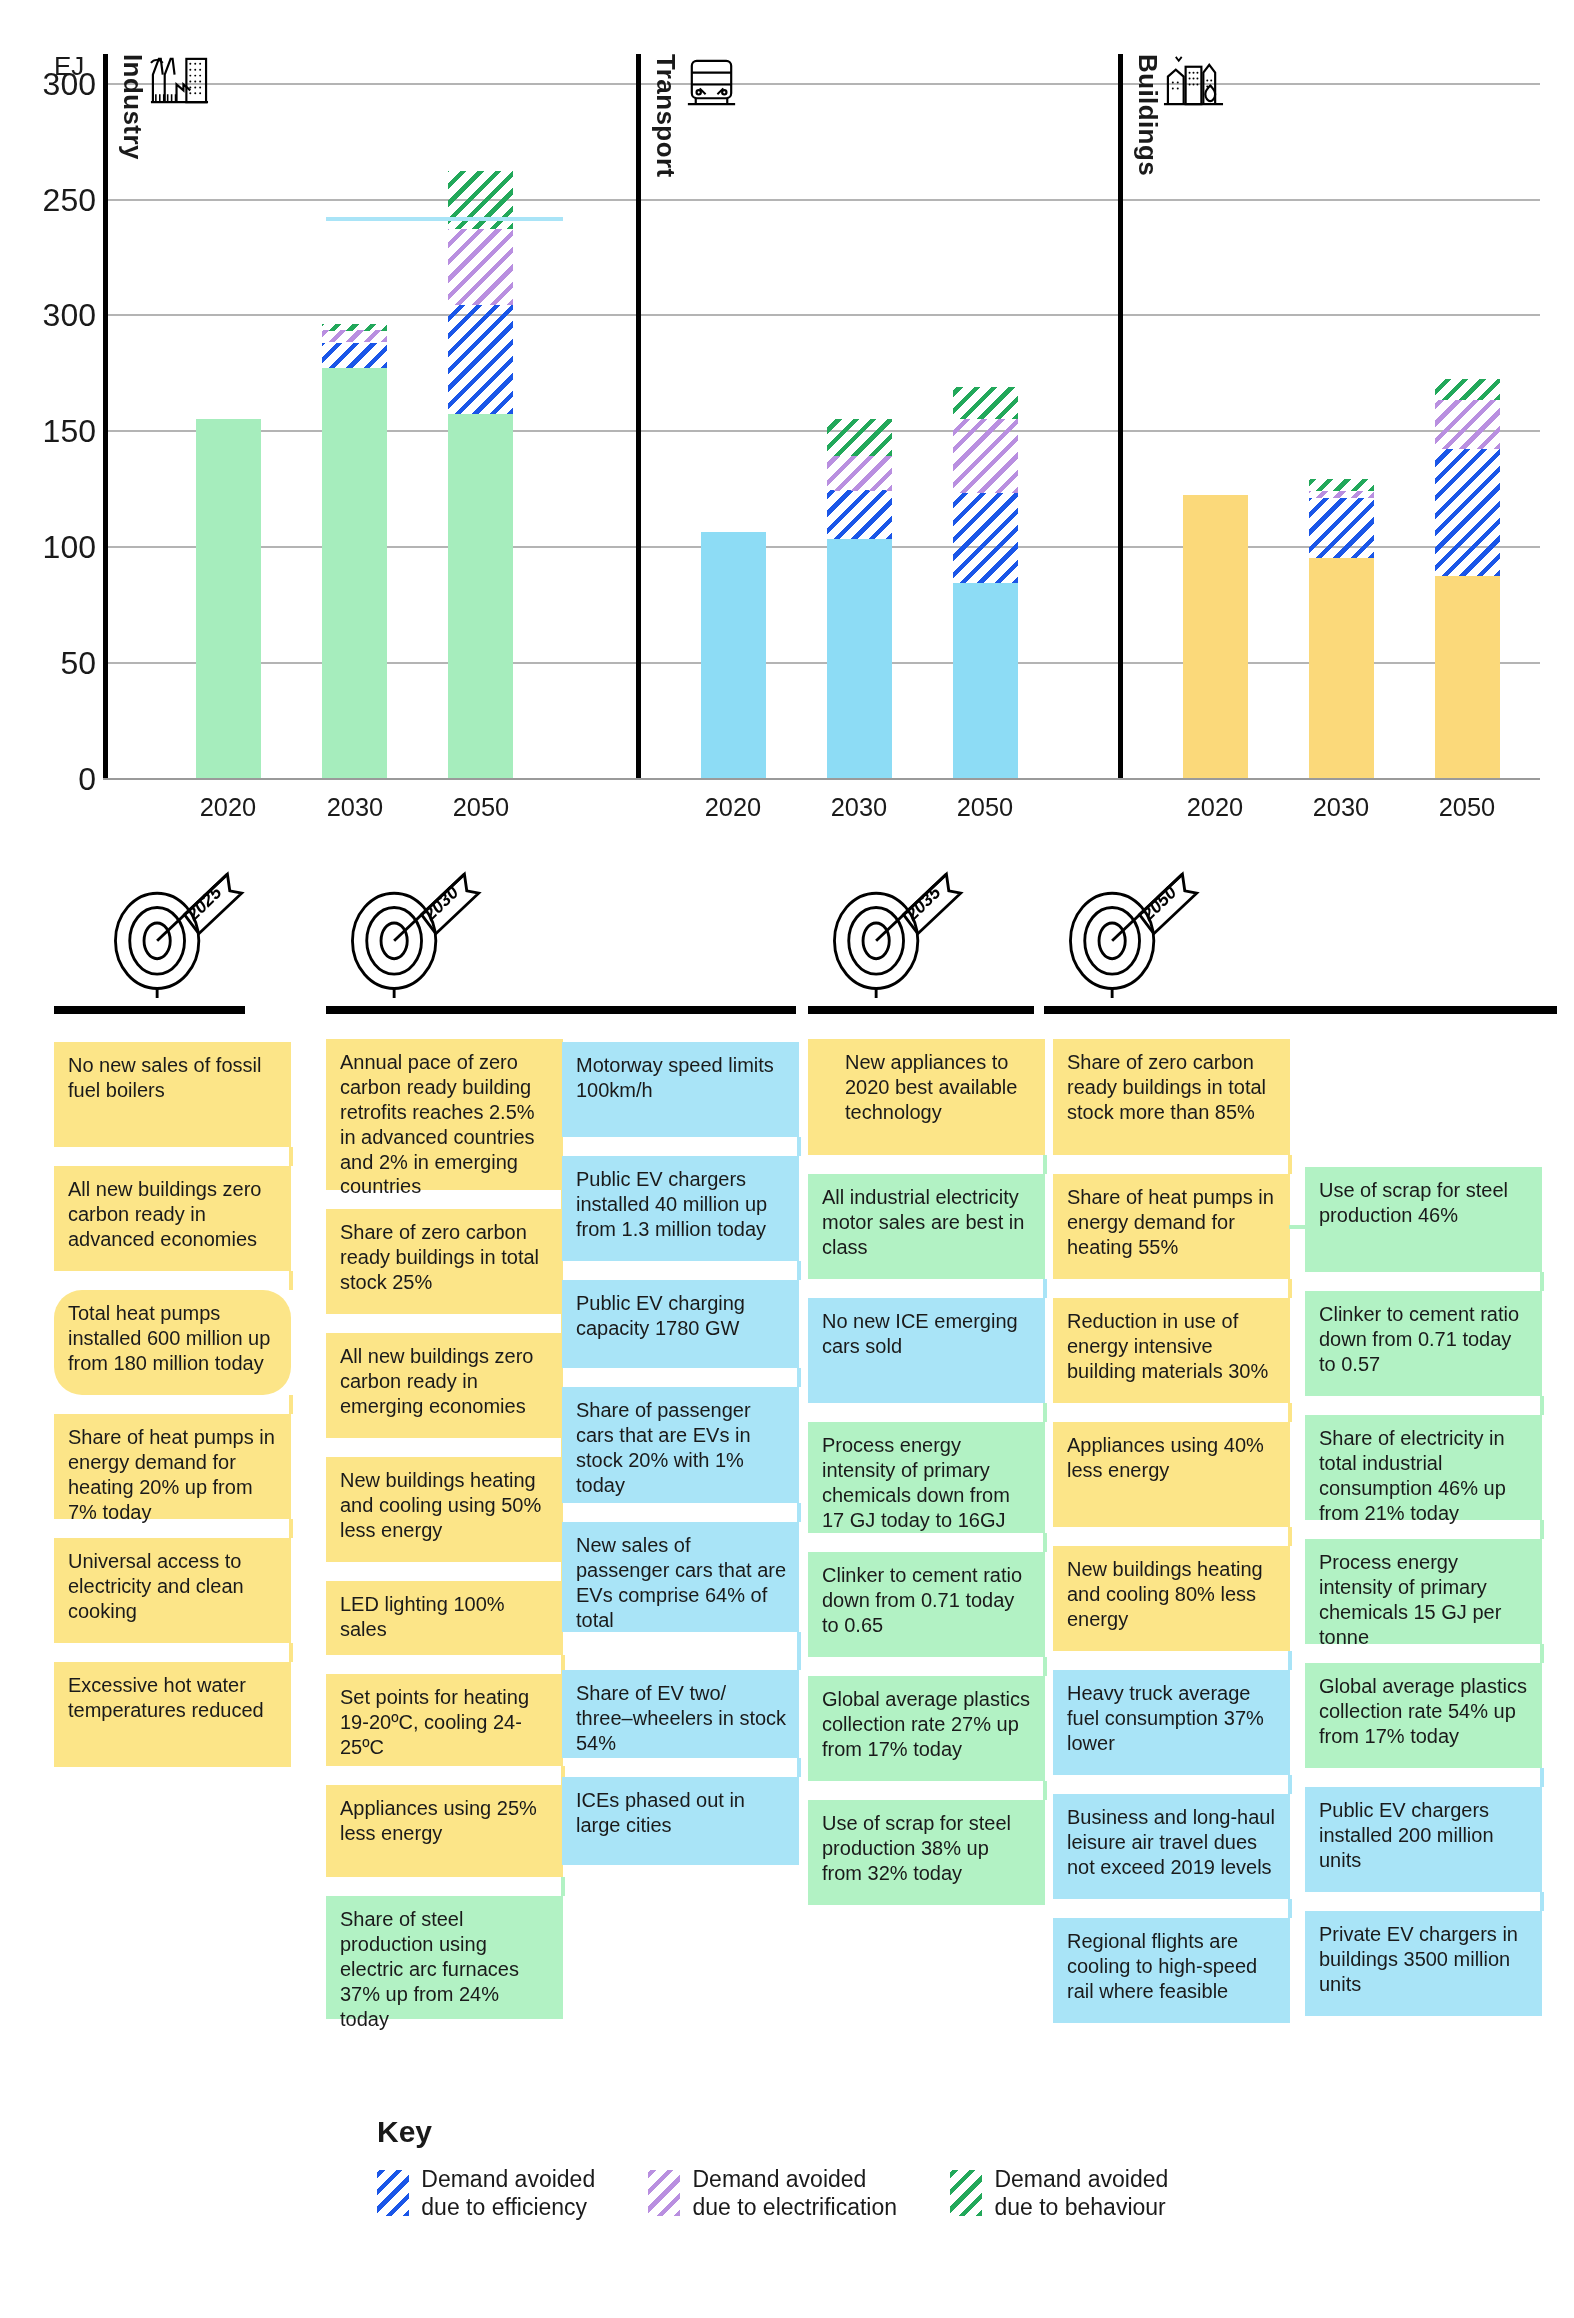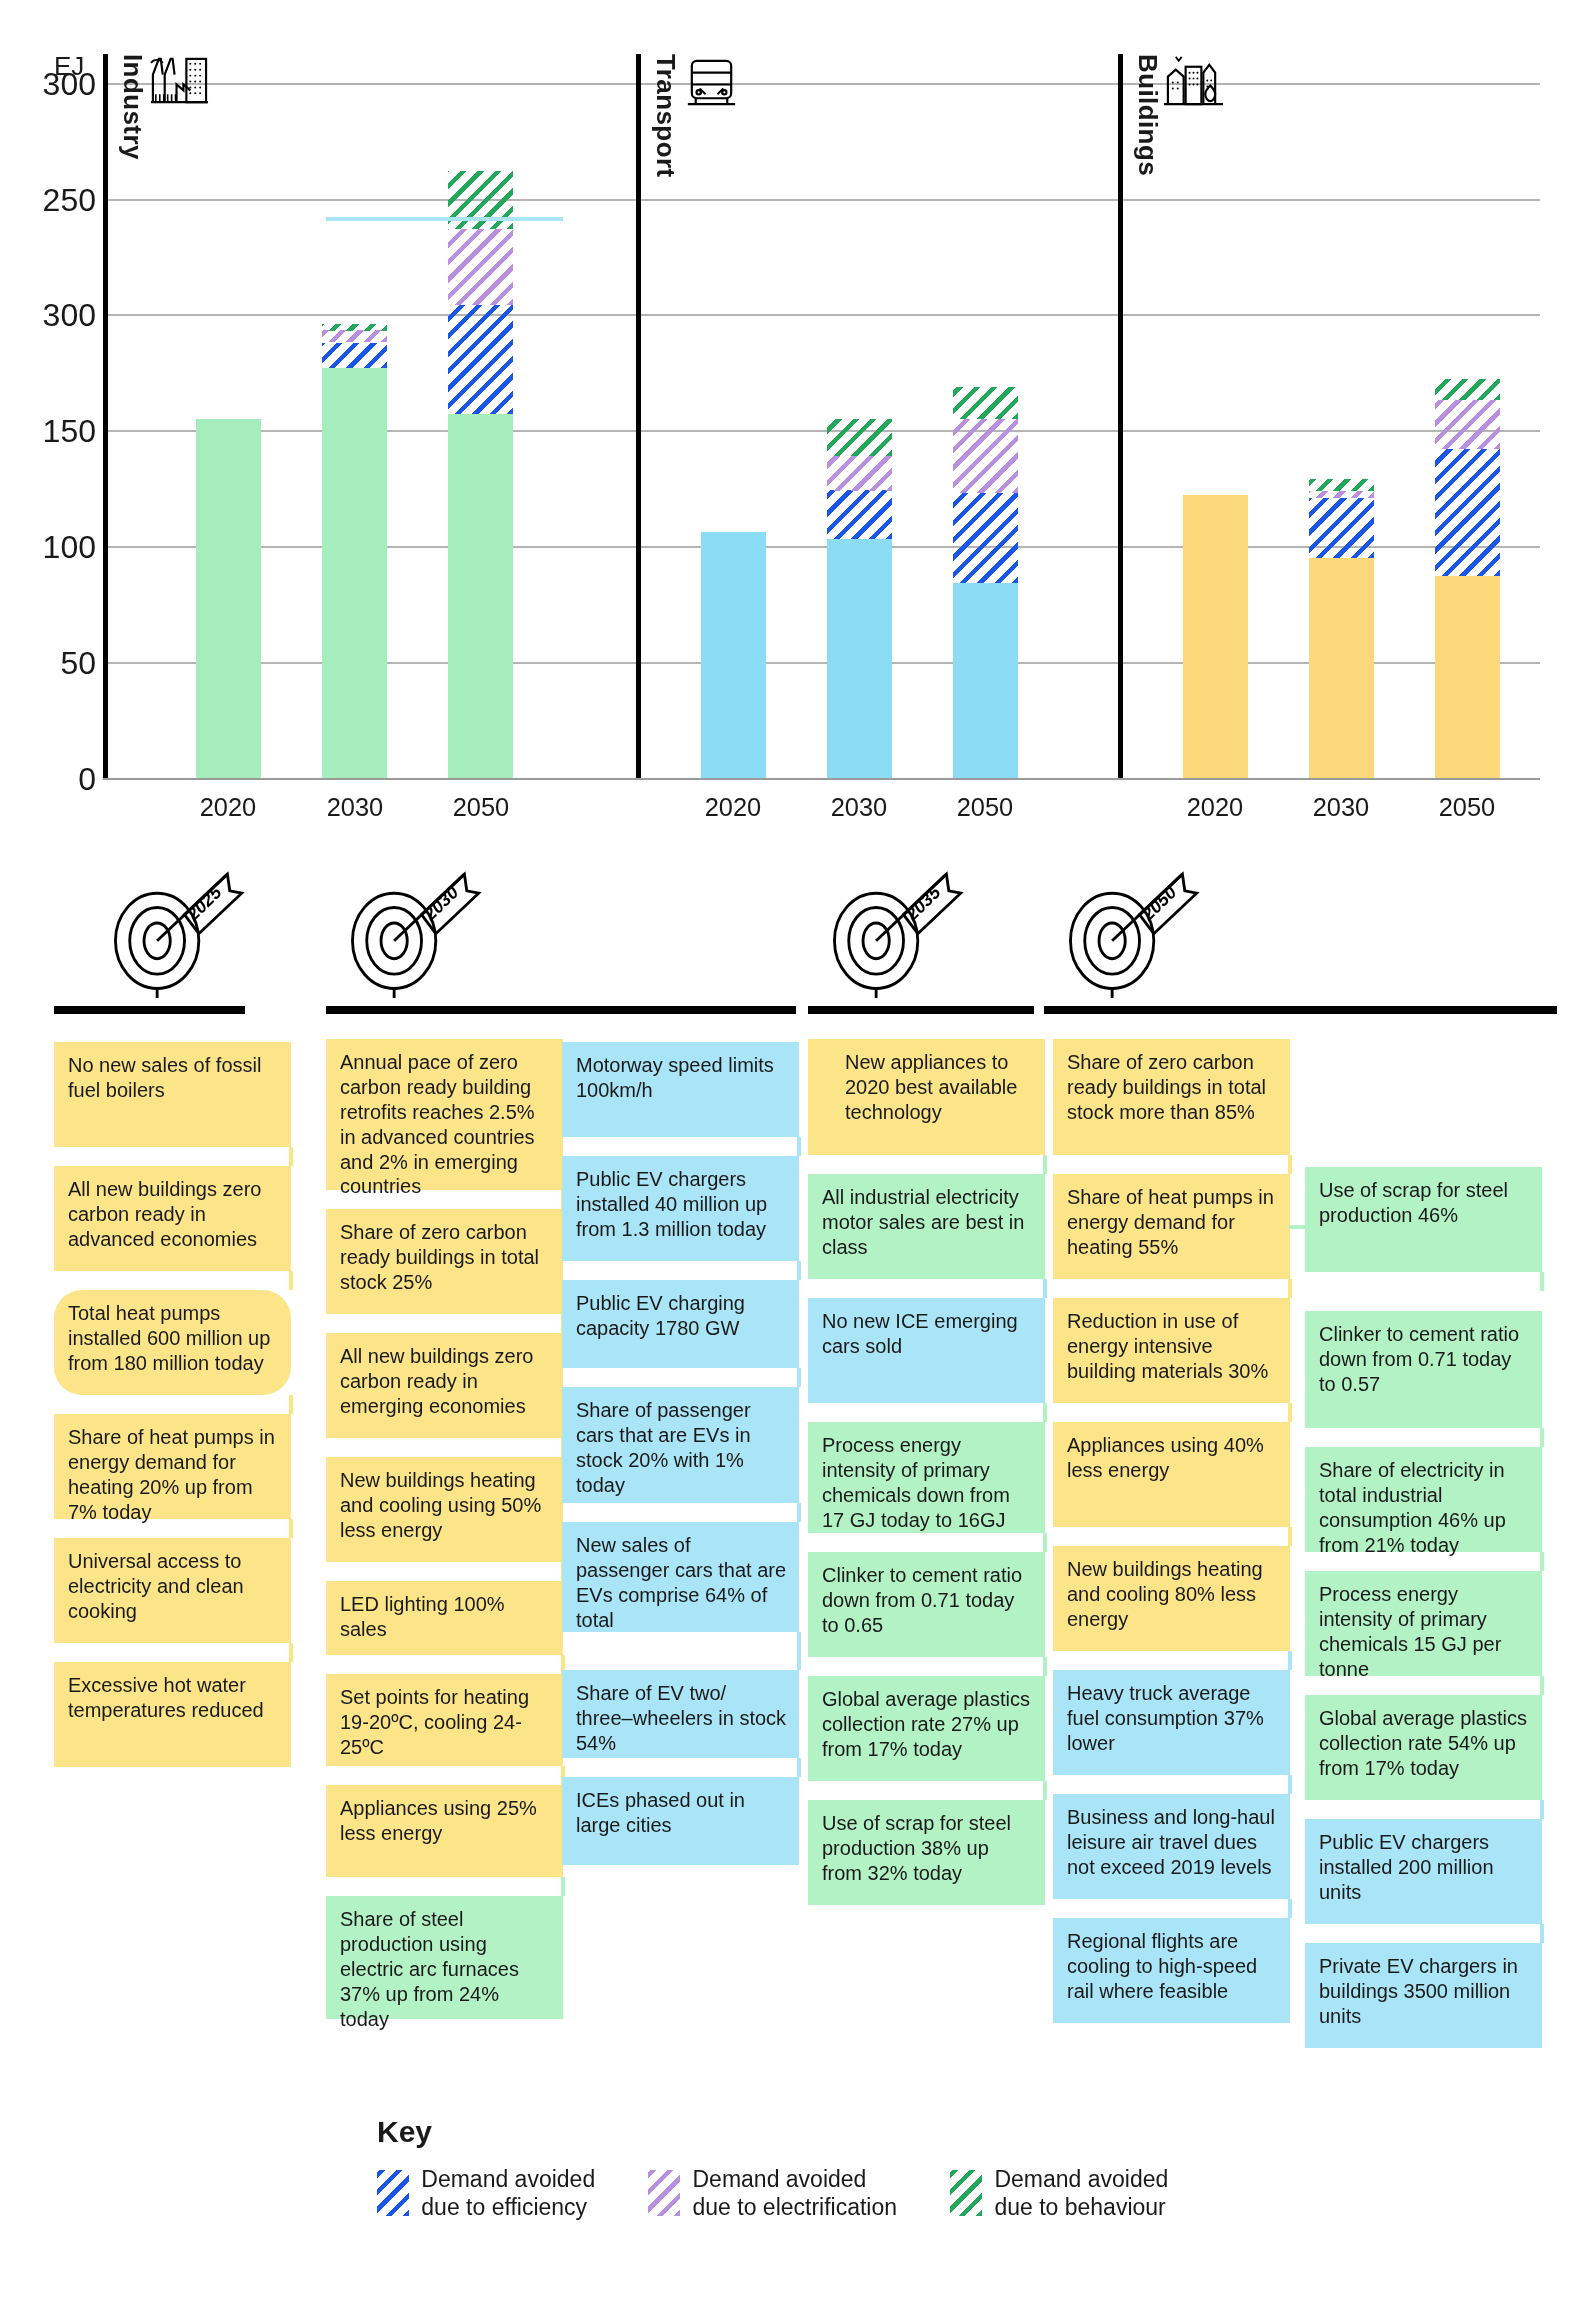--- a/index.html
+++ b/index.html
@@ -347,21 +347,21 @@
       <div class="conn blue" style="position: relative; height: 19px; margin-left: 116px;"></div>
       <div class="card blue" style="height: 105px;">Heavy truck average fuel consumption 37% lower</div>
       <div class="conn blue" style="position: relative; height: 19px; margin-left: 116px;"></div>
       <div class="card blue" style="height: 105px;">Business and long-haul leisure air travel dues not exceed 2019 levels</div>
       <div class="conn blue" style="position: relative; height: 19px; margin-left: 116px;"></div>
       <div class="card blue" style="height: 105px;">Regional flights are cooling to high-speed rail where feasible</div>
     </div>
     <div class="col" style="left: 1305px; top: 1167px;">
       <div class="card green" style="height: 105px;">Use of scrap for steel production 46%</div>
       <div class="conn green" style="position: relative; height: 19px; margin-left: 116px;"></div>
-      <div class="card green" style="height: 117px; margin-top: 20px;">Clinker to cement ratio down from 0.71 today to 0.57</div>
+      <div class="card green" style="height: 105px;">Clinker to cement ratio down from 0.71 today to 0.57</div>
       <div class="conn green" style="position: relative; height: 19px; margin-left: 116px;"></div>
       <div class="card green" style="height: 105px;">Share of electricity in total industrial consumption 46% up from 21% today</div>
       <div class="conn green" style="position: relative; height: 19px; margin-left: 116px;"></div>
       <div class="card green" style="height: 105px;">Process energy intensity of primary chemicals 15 GJ per tonne</div>
       <div class="conn green" style="position: relative; height: 19px; margin-left: 116px;"></div>
       <div class="card green" style="height: 105px;">Global average plastics collection rate 54% up from 17% today</div>
       <div class="conn blue" style="position: relative; height: 19px; margin-left: 116px;"></div>
       <div class="card blue" style="height: 105px;">Public EV chargers installed 200 million units</div>
       <div class="conn blue" style="position: relative; height: 19px; margin-left: 116px;"></div>
       <div class="card blue" style="height: 105px;">Private EV chargers in buildings 3500 million units</div>

